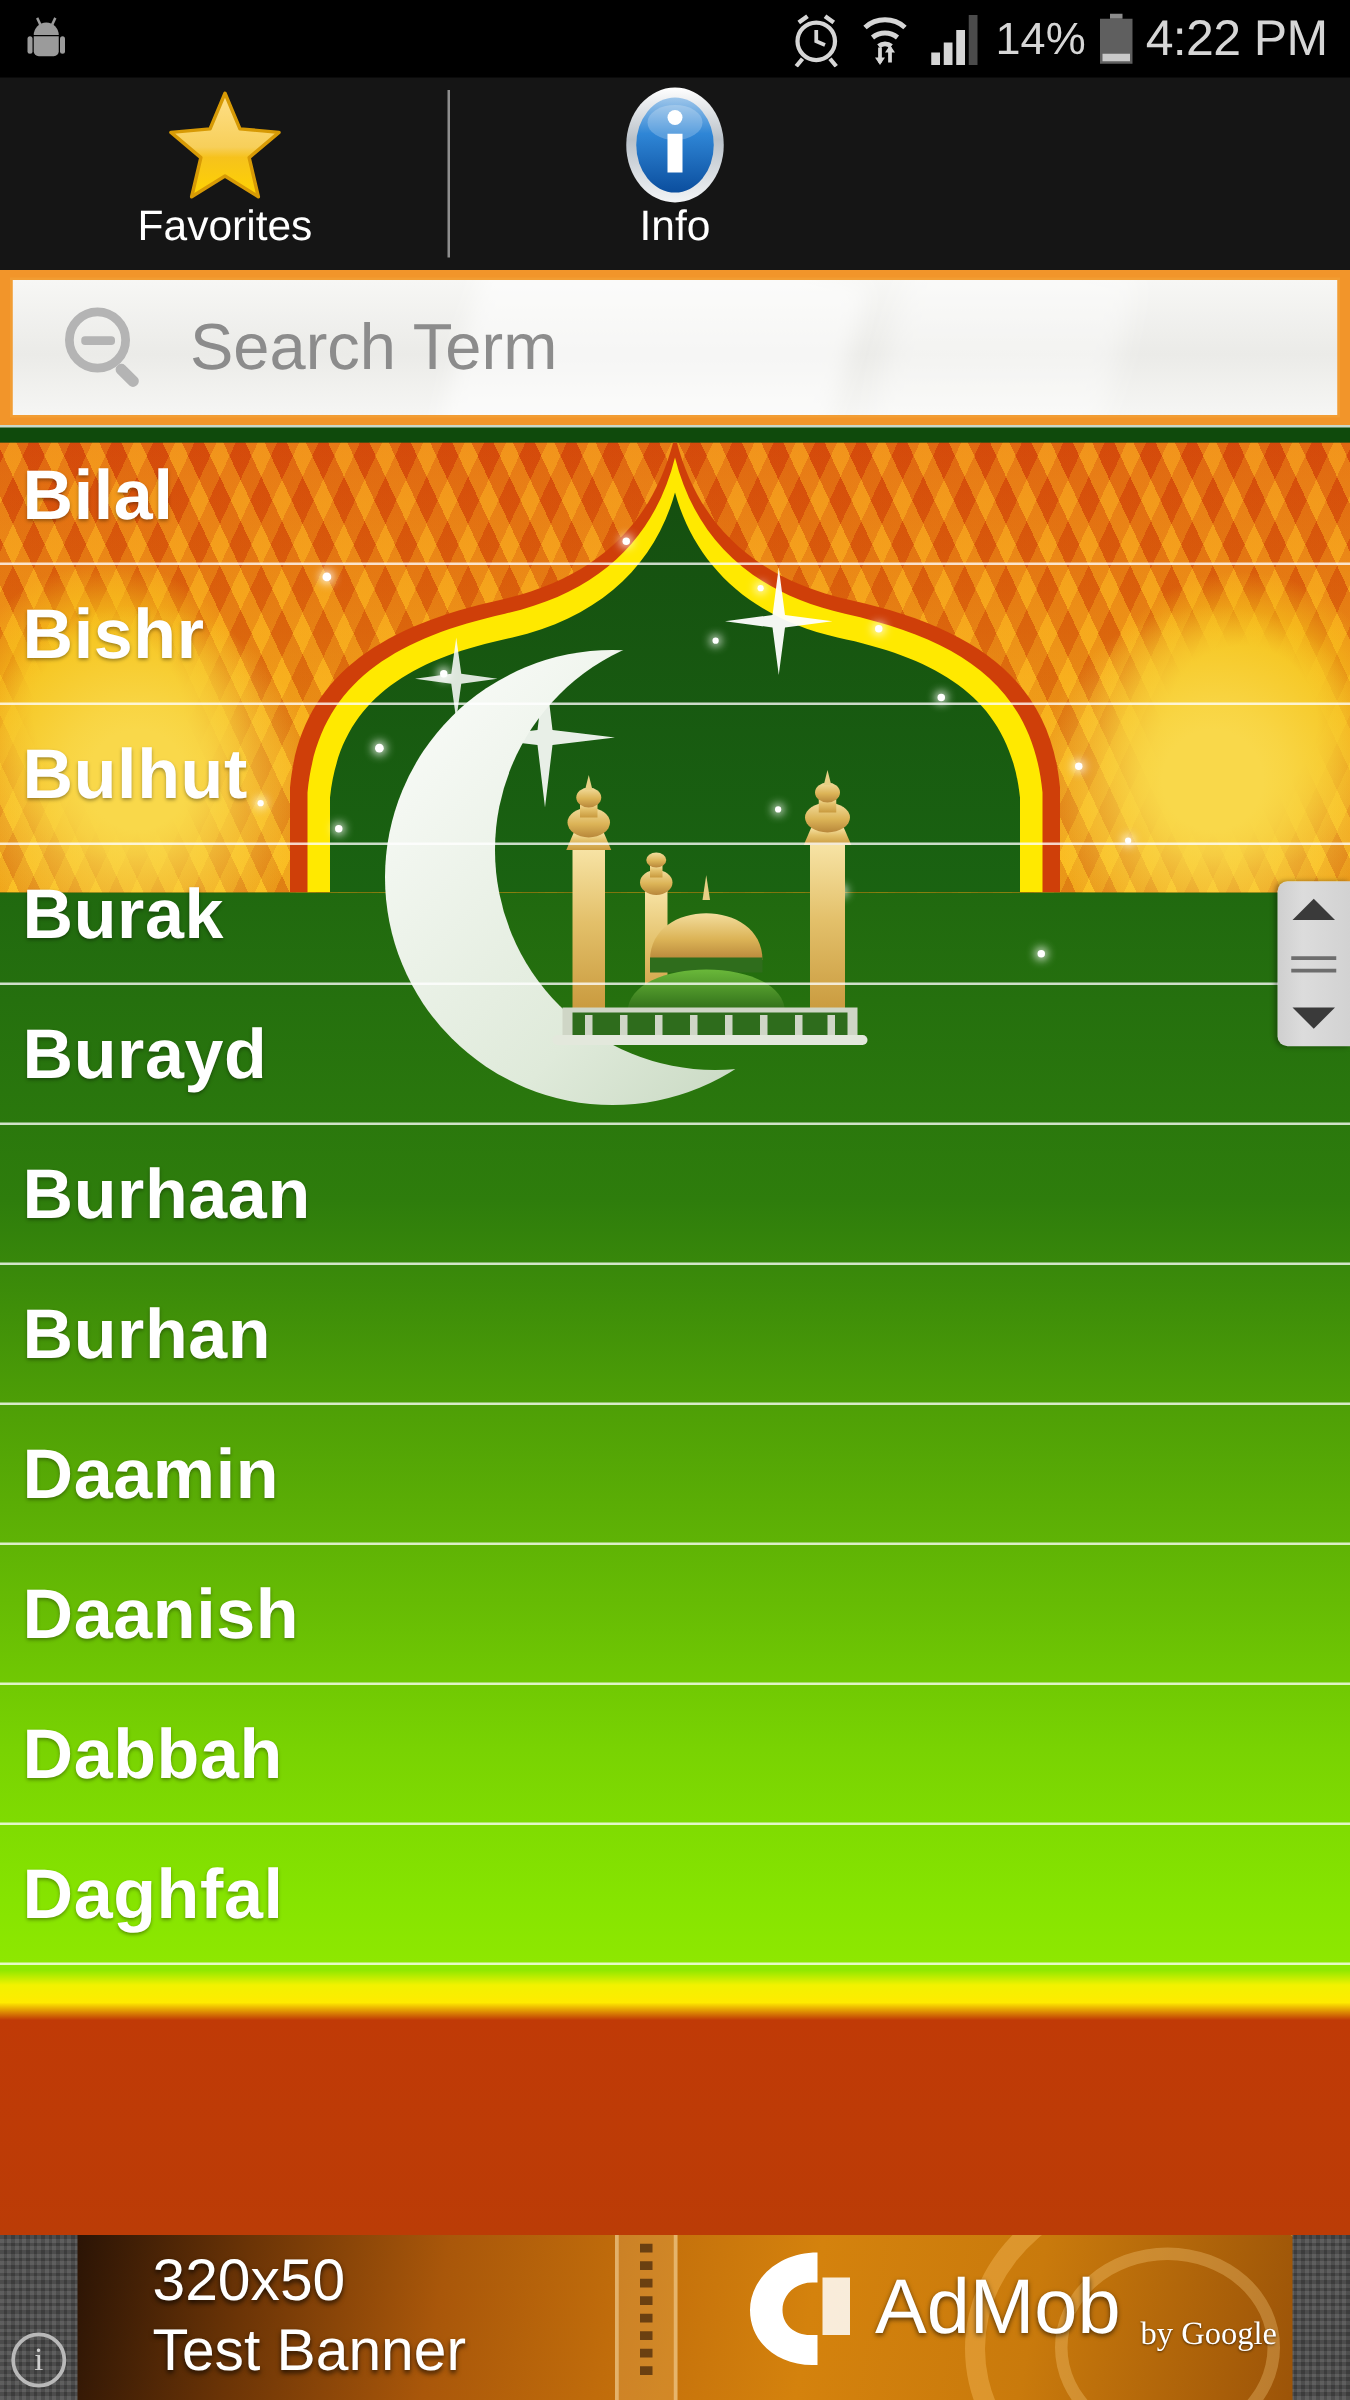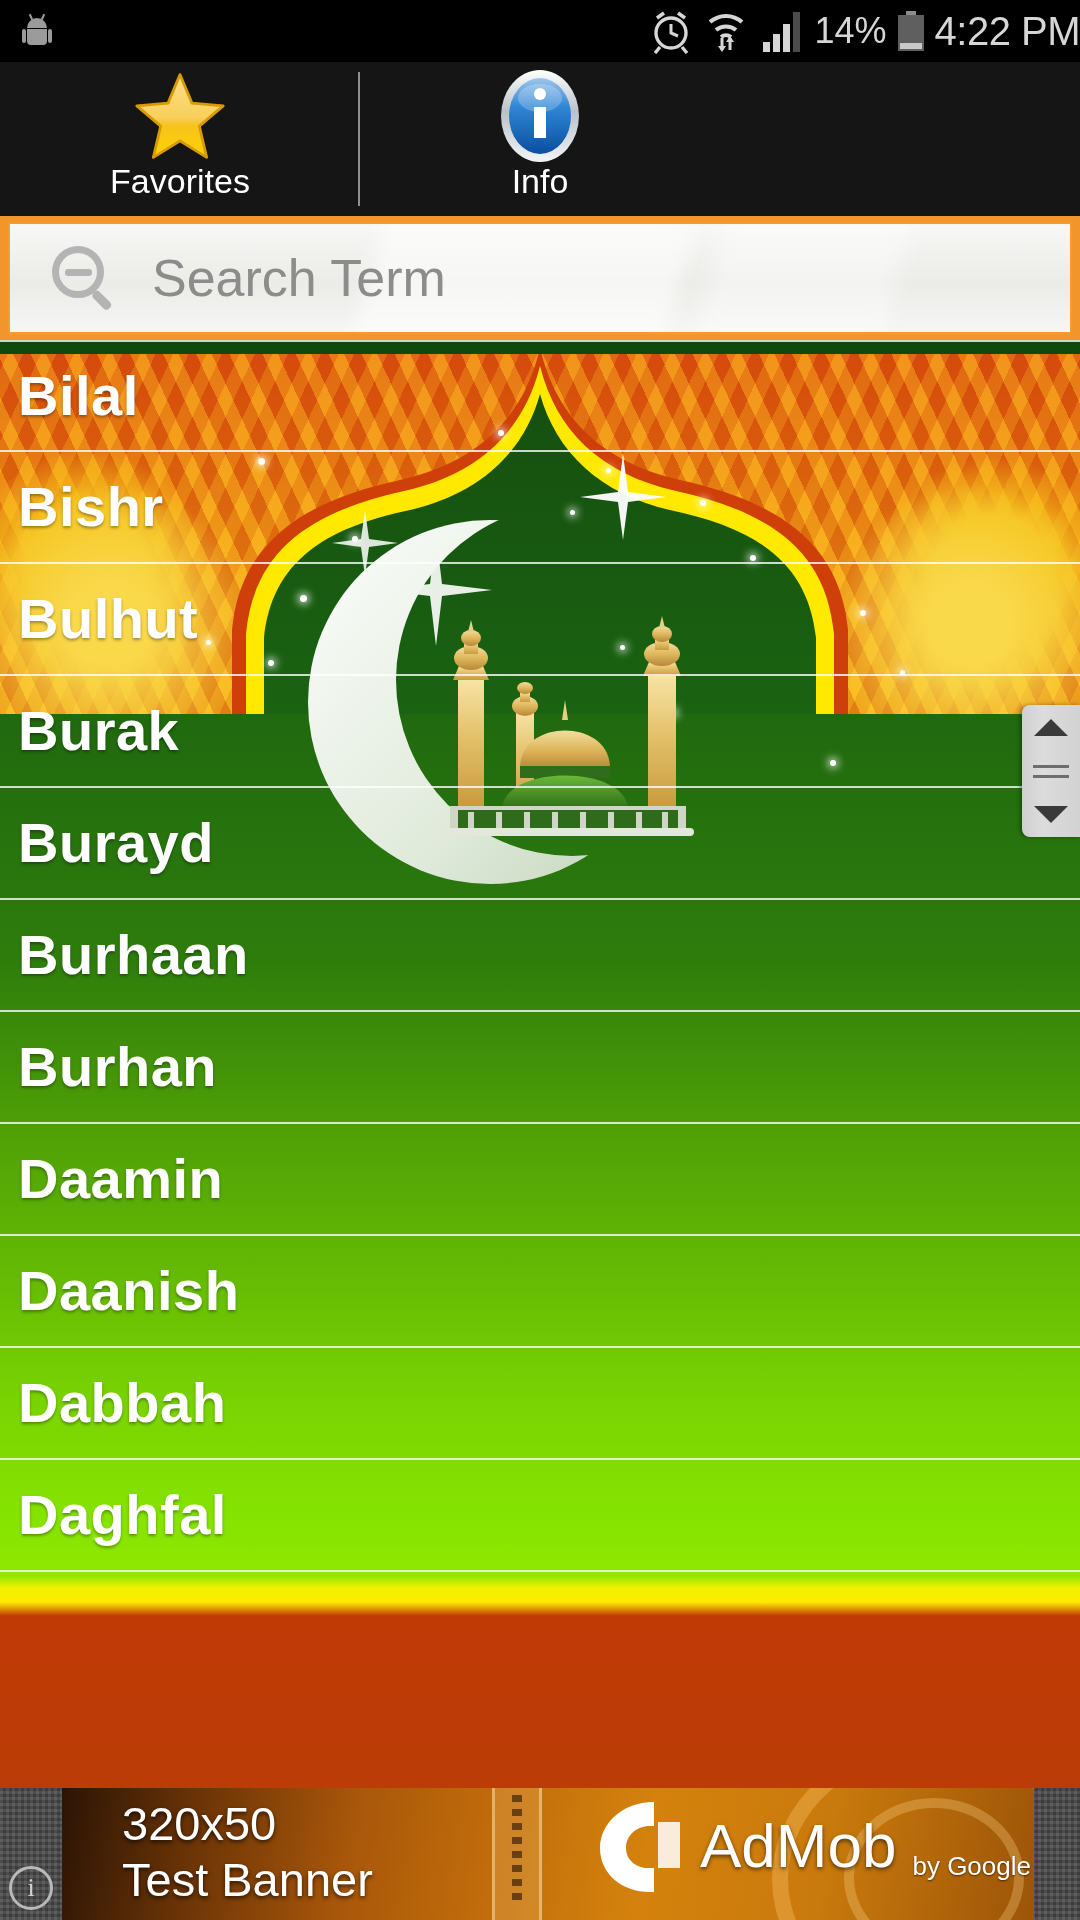--- a/index.html
+++ b/index.html
@@ -2,21 +2,21 @@
 <html><head>
 <meta charset="utf-8">
 <style>
   html,body{margin:0;padding:0;background:#000;}
   body{width:1080px;height:1920px;overflow:hidden;font-family:"Liberation Sans",sans-serif;}
   #app{position:relative;width:1080px;height:1920px;overflow:hidden;background:#000;}
 
   
   .statusbar{position:absolute;left:0;top:0;width:1080px;height:62px;background:#000;display:flex;align-items:center;}
   .sb-left{display:flex;align-items:center;padding-left:24px;}
-  .sb-right{margin-left:auto;display:flex;align-items:center;gap:11px;}
+  .sb-right{margin-left:auto;display:flex;align-items:center;padding-right:18px;gap:11px;}
   .sb-text{color:#d6d6d6;font-size:40px;letter-spacing:-0.5px;line-height:1;}
   .sb-pct{color:#d6d6d6;font-size:36px;line-height:1;}
   .droid{width:26px;height:34px;position:relative;}
   .droid .head{position:absolute;left:3px;top:4px;width:20px;height:10px;background:#9b9b9b;border-radius:10px 10px 0 0;}
   .droid .ant1,.droid .ant2{position:absolute;top:0px;width:2px;height:6px;background:#9b9b9b;}
   .droid .ant1{left:6px;transform:rotate(-25deg);}
   .droid .ant2{left:18px;transform:rotate(25deg);}
   .droid .body{position:absolute;left:3px;top:15px;width:20px;height:16px;background:#9b9b9b;border-radius:0 0 4px 4px;}
   .droid .arml,.droid .armr{position:absolute;top:15px;width:4px;height:14px;background:#9b9b9b;border-radius:2px;}
   .droid .arml{left:-2px;} .droid .armr{left:24px;}
@@ -130,21 +130,21 @@
   .adcreative .filmstrip i{display:block;width:10px;height:7px;margin:7px auto;background:rgba(40,18,4,.6);}
   .adcreative .swirl{position:absolute;right:-60px;top:-50px;width:290px;height:250px;border-radius:50%;
       border:16px solid rgba(255,200,110,.35);}
   .adcreative .swirl2{position:absolute;right:10px;top:10px;width:160px;height:140px;border-radius:50%;
       border:10px solid rgba(255,215,140,.3);}
   .ad-text{position:absolute;left:60px;top:8px;color:#fff;font-size:47px;line-height:56px;font-family:"Liberation Sans",sans-serif;
            text-shadow:0 2px 4px rgba(0,0,0,.7);}
   .ad-logo{position:absolute;left:530px;top:6px;display:flex;align-items:center;gap:16px;}
   .ad-logo .mark{width:92px;height:104px;}
   .ad-logo .admob{color:#fff;font-size:62px;line-height:1;font-family:"Liberation Sans",sans-serif;text-shadow:0 2px 4px rgba(0,0,0,.6);}
-  .ad-logo .bygoogle{color:#fff;font-size:26px;font-family:Liberation Sans, sans-serif;align-self:flex-end;margin-bottom:16px;
+  .ad-logo .bygoogle{color:#fff;font-size:26px;font-family:Liberation Serif, serif;align-self:flex-end;margin-bottom:16px;
                      text-shadow:0 1px 2px rgba(0,0,0,.6);}
 </style>
 </head>
 <body>
 
 <div id="app">
 
   <div class="statusbar">
     <div class="sb-left">
       <span class="droid">

